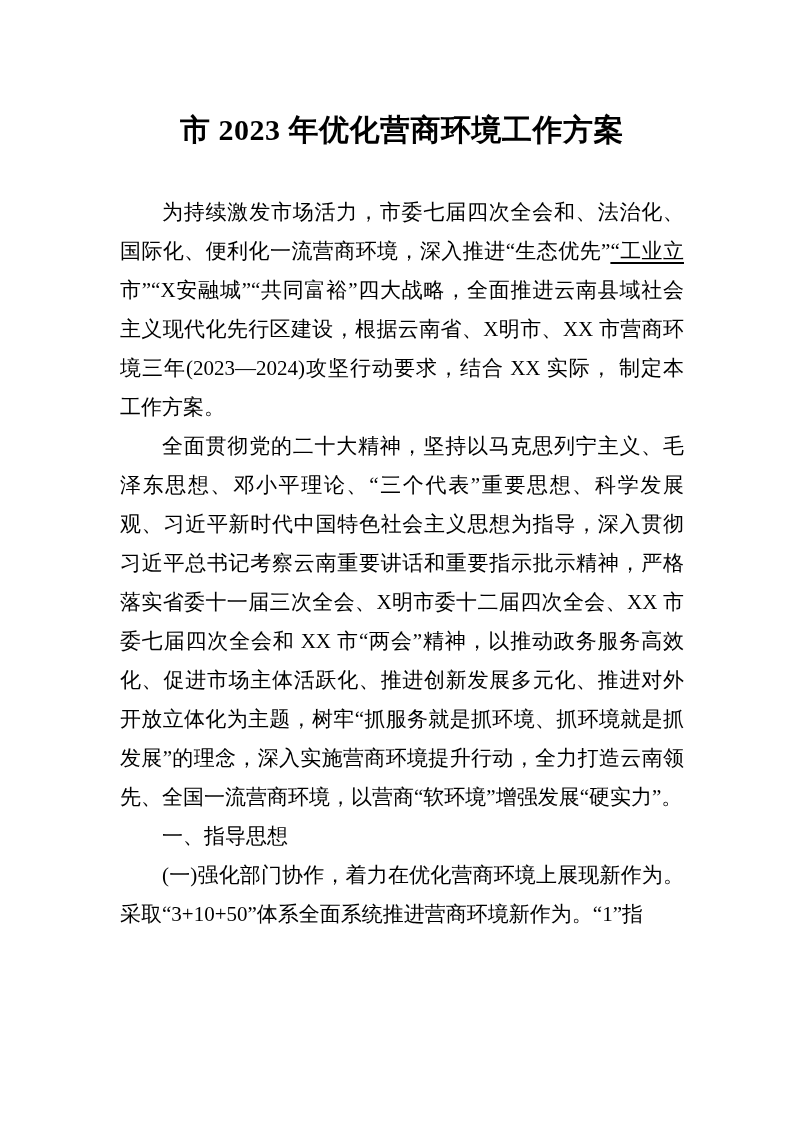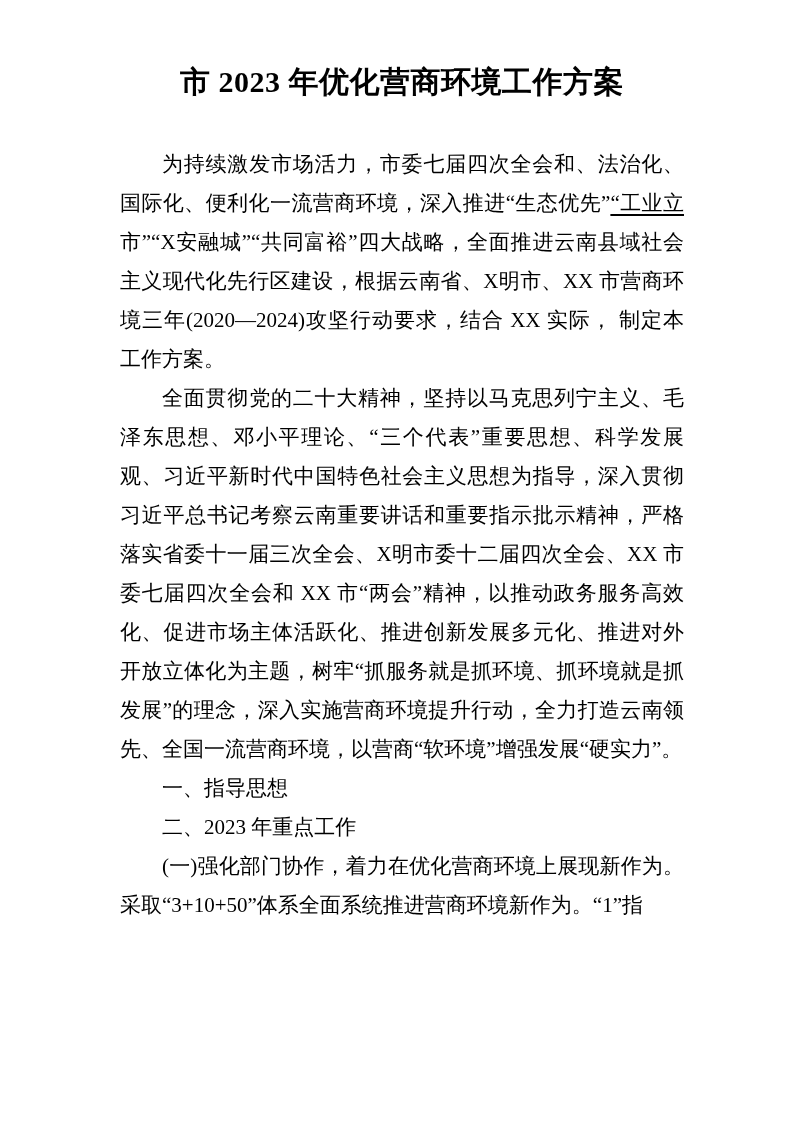--- a/index.html
+++ b/index.html
@@ -16,21 +16,21 @@
     font-family: "Liberation Serif", serif;
     overflow: hidden;
   }
   .content {
     position: absolute;
     left: 120px;
     top: 0;
     width: 564px;
   }
   .doc-title {
-    margin: 59px 0 0 0;
+    margin: 107px 0 0 0;
     padding: 0;
     font-size: 30px;
     line-height: 46px;
     font-weight: bold;
     text-align: center;
     letter-spacing: 0.5px;
     white-space: nowrap;
   }
   .doc-body {
     margin-top: 40px;
@@ -48,20 +48,19 @@
     text-underline-offset: 4px;
   }
 </style>
 </head>
 <body>
 
 <div class="page">
   <div class="content">
     <h1 class="doc-title">市 2023 年优化营商环境工作方案</h1>
     <div class="doc-body">
-        <p class="para"><span>为持续激发市场活力，市委七届四次全会和、法治化、国际化、便利化一流营商环境，深入推进“生态优先”</span><span class="u">“工业立</span><span>市”“X安融城”“共同富裕”四大战略，全面推进云南县域社会主义现代化先行区建设，根据云南省、X明市、XX 市营商环境三年(2020—2024)攻坚行动要求，结合 XX 实际， 制定本工作方案。</span></p>
+        <p class="para"><span>为持续激发市场活力，市委七届四次全会和、法治化、国际化、便利化一流营商环境，深入推进“生态优先”</span><span class="u">“工业立</span><span>市”“X安融城”“共同富裕”四大战略，全面推进云南县域社会主义现代化先行区建设，根据云南省、X明市、XX 市营商环境三年(2023—2024)攻坚行动要求，结合 XX 实际， 制定本工作方案。</span></p>
         <p class="para"><span>全面贯彻党的二十大精神，坚持以马克思列宁主义、毛泽东思想、邓小平理论、“三个代表”重要思想、科学发展观、习近平新时代中国特色社会主义思想为指导，深入贯彻习近平总书记考察云南重要讲话和重要指示批示精神，严格落实省委十一届三次全会、X明市委十二届四次全会、XX 市委七届四次全会和 XX 市“两会”精神，以推动政务服务高效化、促进市场主体活跃化、推进创新发展多元化、推进对外开放立体化为主题，树牢“抓服务就是抓环境、抓环境就是抓发展”的理念，深入实施营商环境提升行动，全力打造云南领先、全国一流营商环境，以营商“软环境”增强发展“硬实力”。</span></p>
         <p class="para"><span>一、指导思想</span></p>
-        <p class="para"><span>二、2023 年重点工作</span></p>
         <p class="para"><span>(一)强化部门协作，着力在优化营商环境上展现新作为。采取“3+10+50”体系全面系统推进营商环境新作为。“1”指</span></p>
       </div>
   </div>
 </div>
 
 </body></html>

